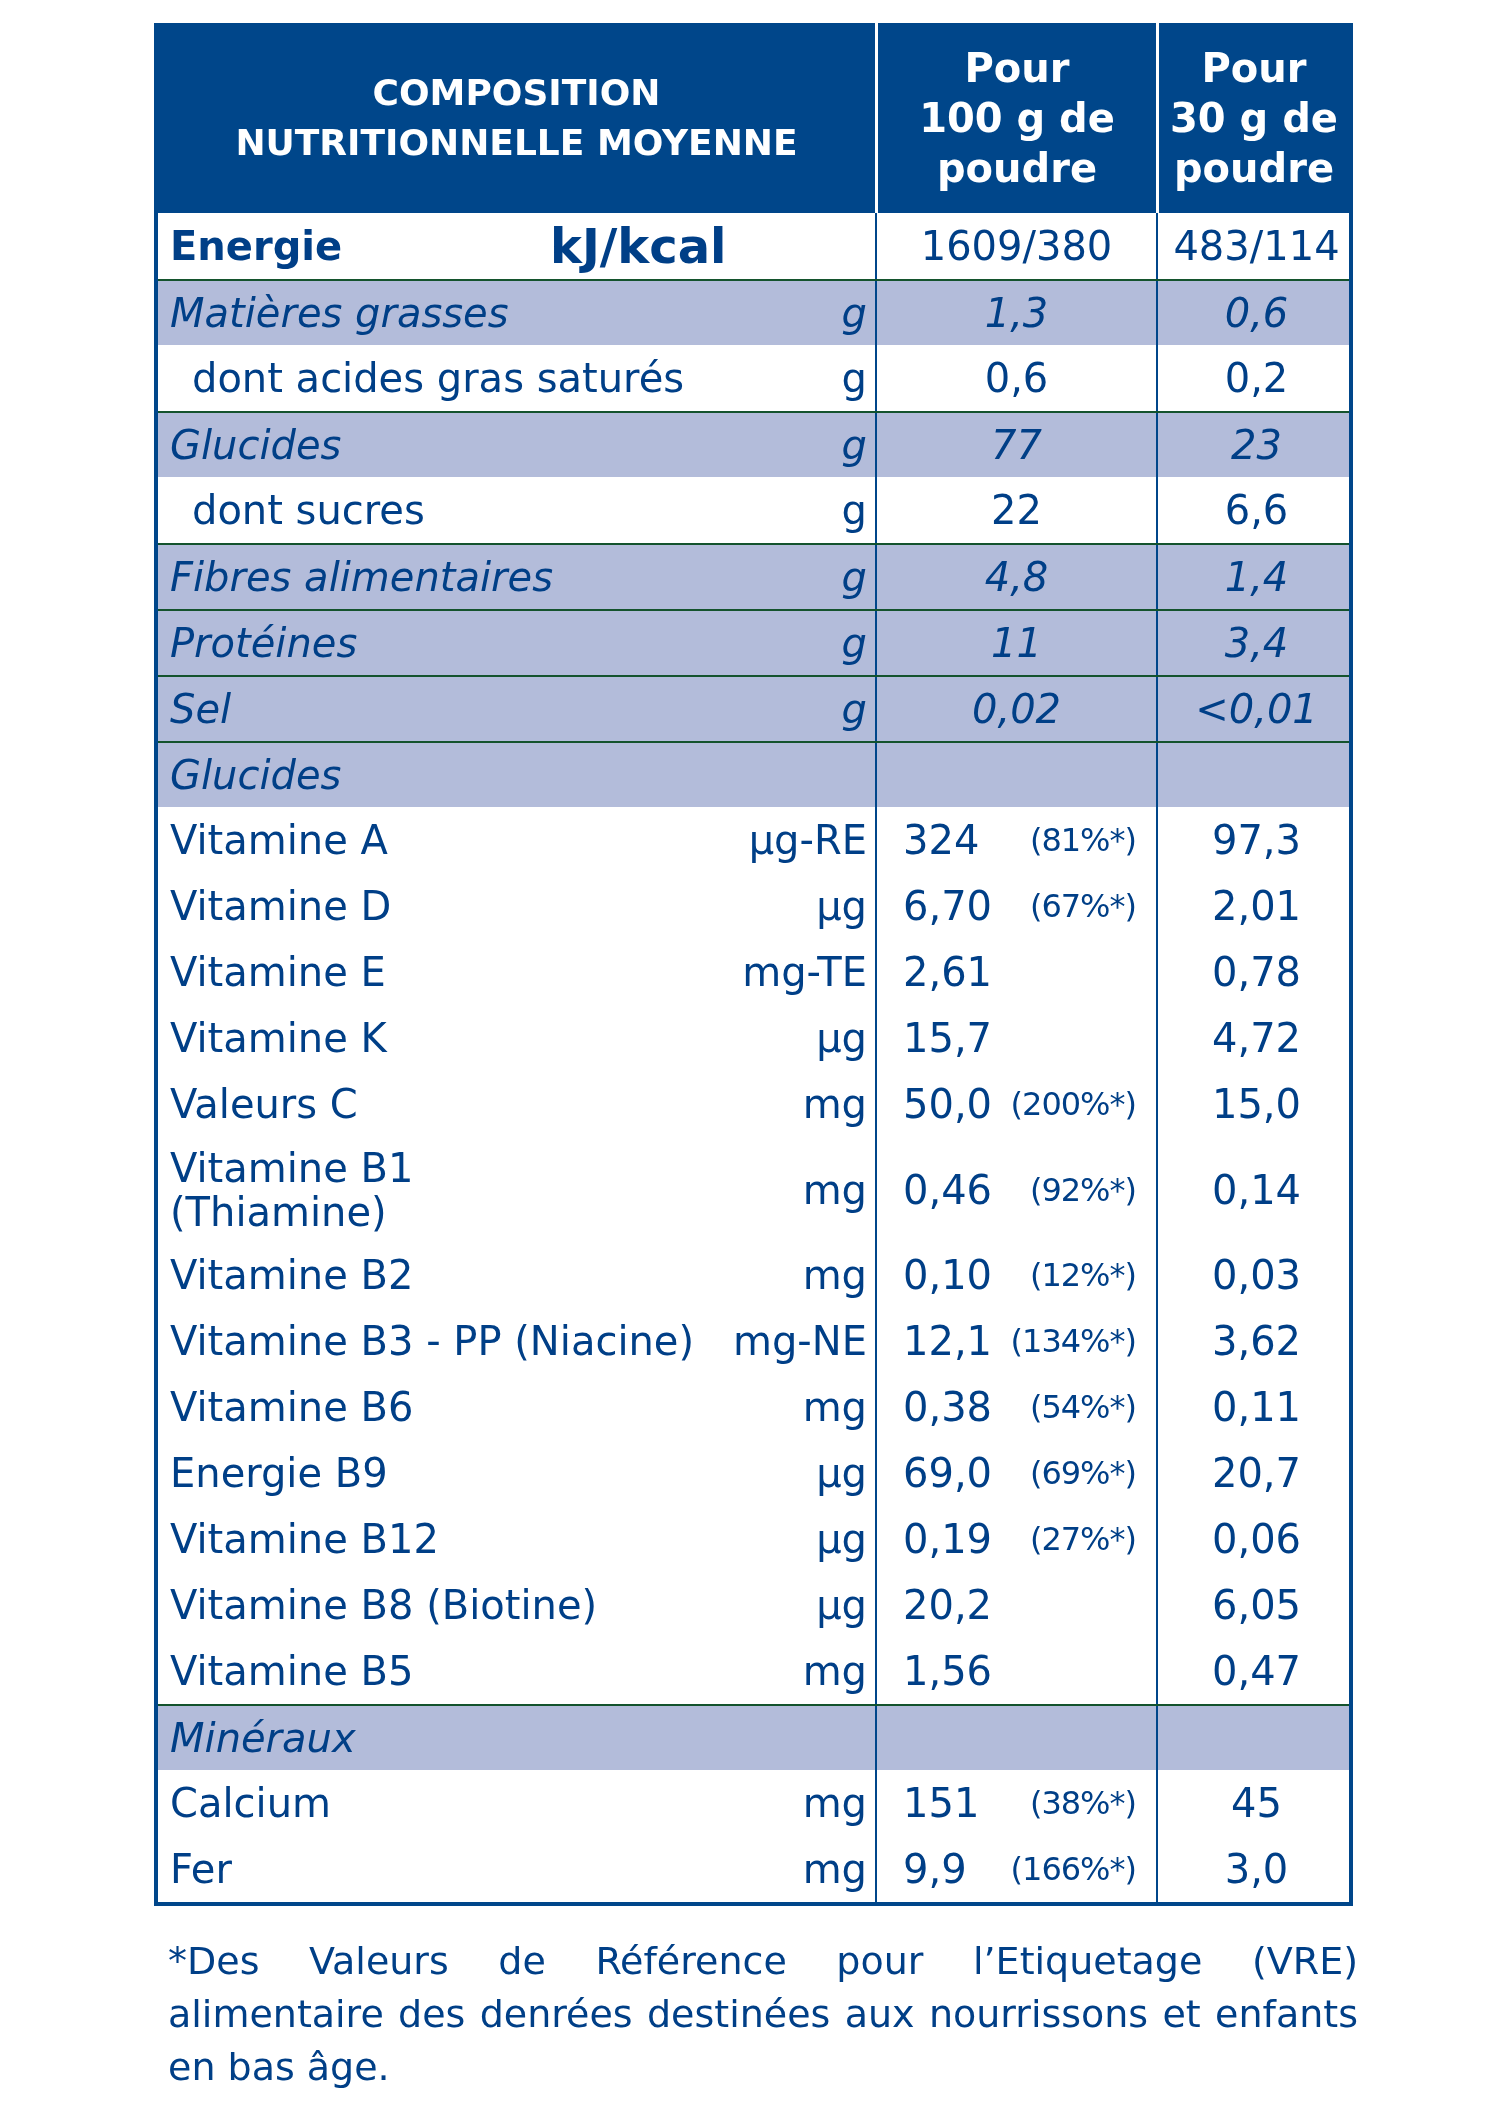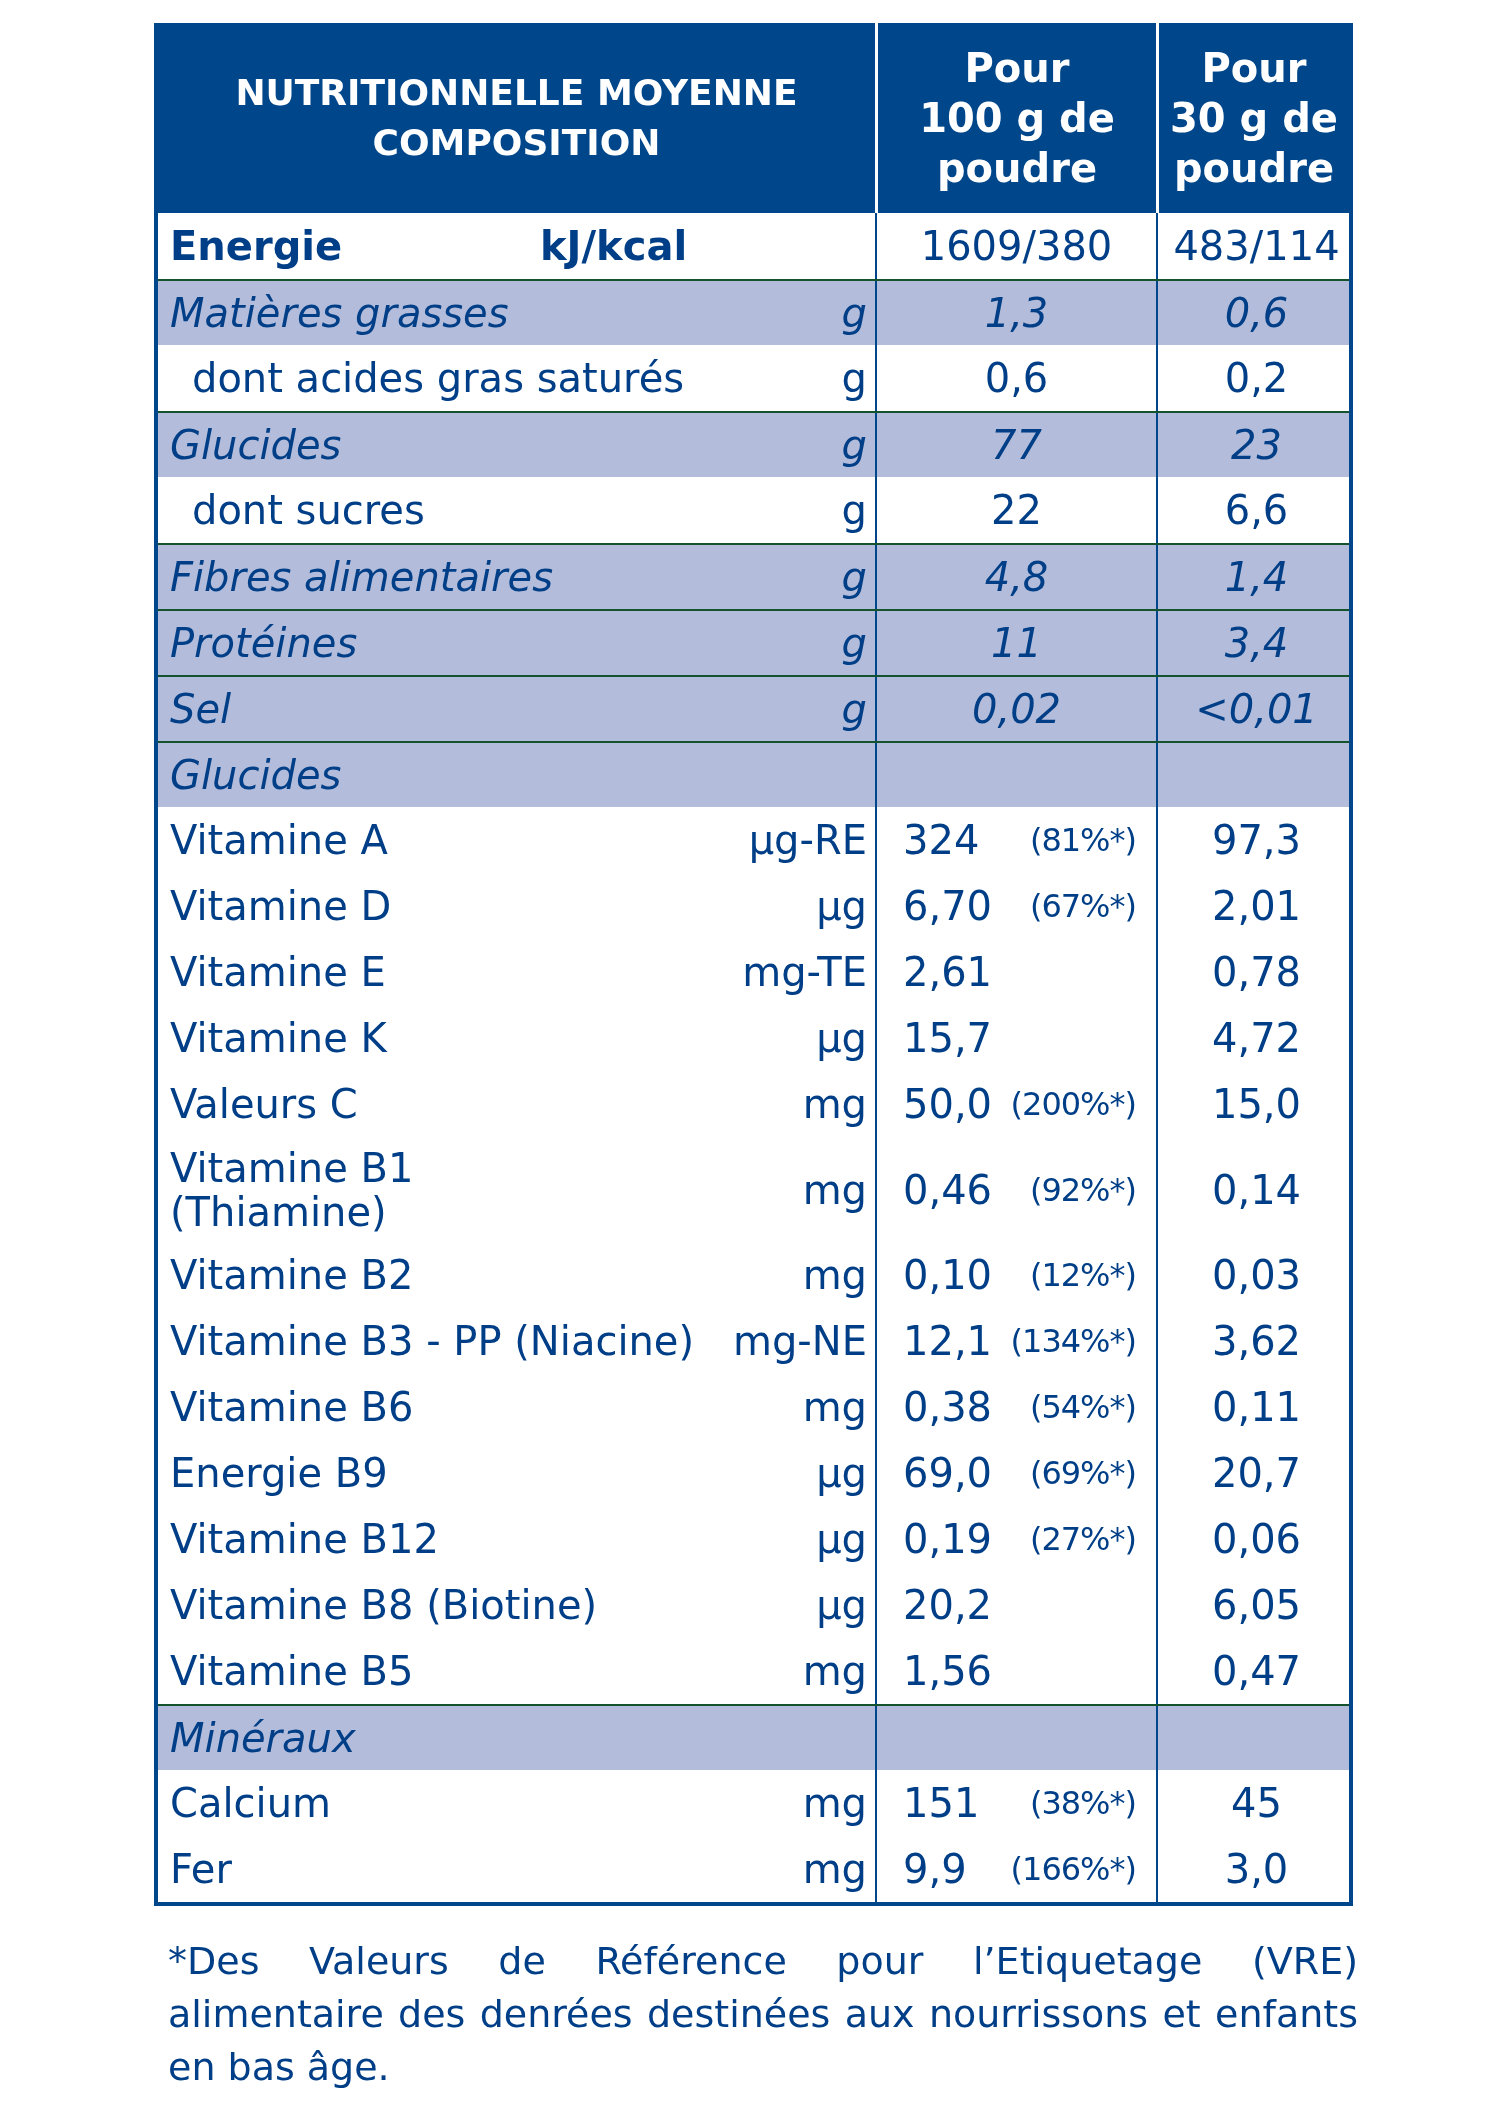--- a/index.html
+++ b/index.html
@@ -23,33 +23,33 @@
   .c-label .name.indent { padding-left:22px; }
   .c-label .unit { padding-right:8px; text-align:right; min-width:120px; }
   .c-v1 { width:281px; border-left:2px solid #00468A; box-sizing:border-box; display:flex; align-items:center;
           font-size:40px; position:relative; }
   .c-v1.center { justify-content:center; }
   .c-v1 .num { position:absolute; left:26px; }
   .c-v1 .pct { position:absolute; right:20px; font-size:32px; letter-spacing:-1px; }
   .c-v2 { flex:1; border-left:2px solid #00468A; box-sizing:border-box; display:flex; align-items:center;
           justify-content:center; font-size:40px;padding-left:6px; }
   .bold { font-weight:bold; }
-  .energie-unit { position:absolute; left:382px; font-weight:bold; font-size:40px; }
+  .energie-unit { position:absolute; left:392px; font-weight:bold; font-size:48px; }
   .footnote { position:absolute; left:168px; top:1935px; width:1190px; font-size:38px; line-height:53px;
               text-align:justify; }
 </style>
 </head>
 <body>
 
 <div class="table">
   <div class="header">
     <div class="h-cell h-main">
       <div>
-          <div>NUTRITIONNELLE MOYENNE</div>
-           <div>COMPOSITION</div>
+          <div>COMPOSITION</div>
+           <div>NUTRITIONNELLE MOYENNE</div>
         </div>
     </div>
     <div class="h-cell h-col1">
       <div>
           <div>Pour</div>
            <div>100 g de</div>
            <div>poudre</div>
         </div>
     </div>
     <div class="h-cell h-col2">

